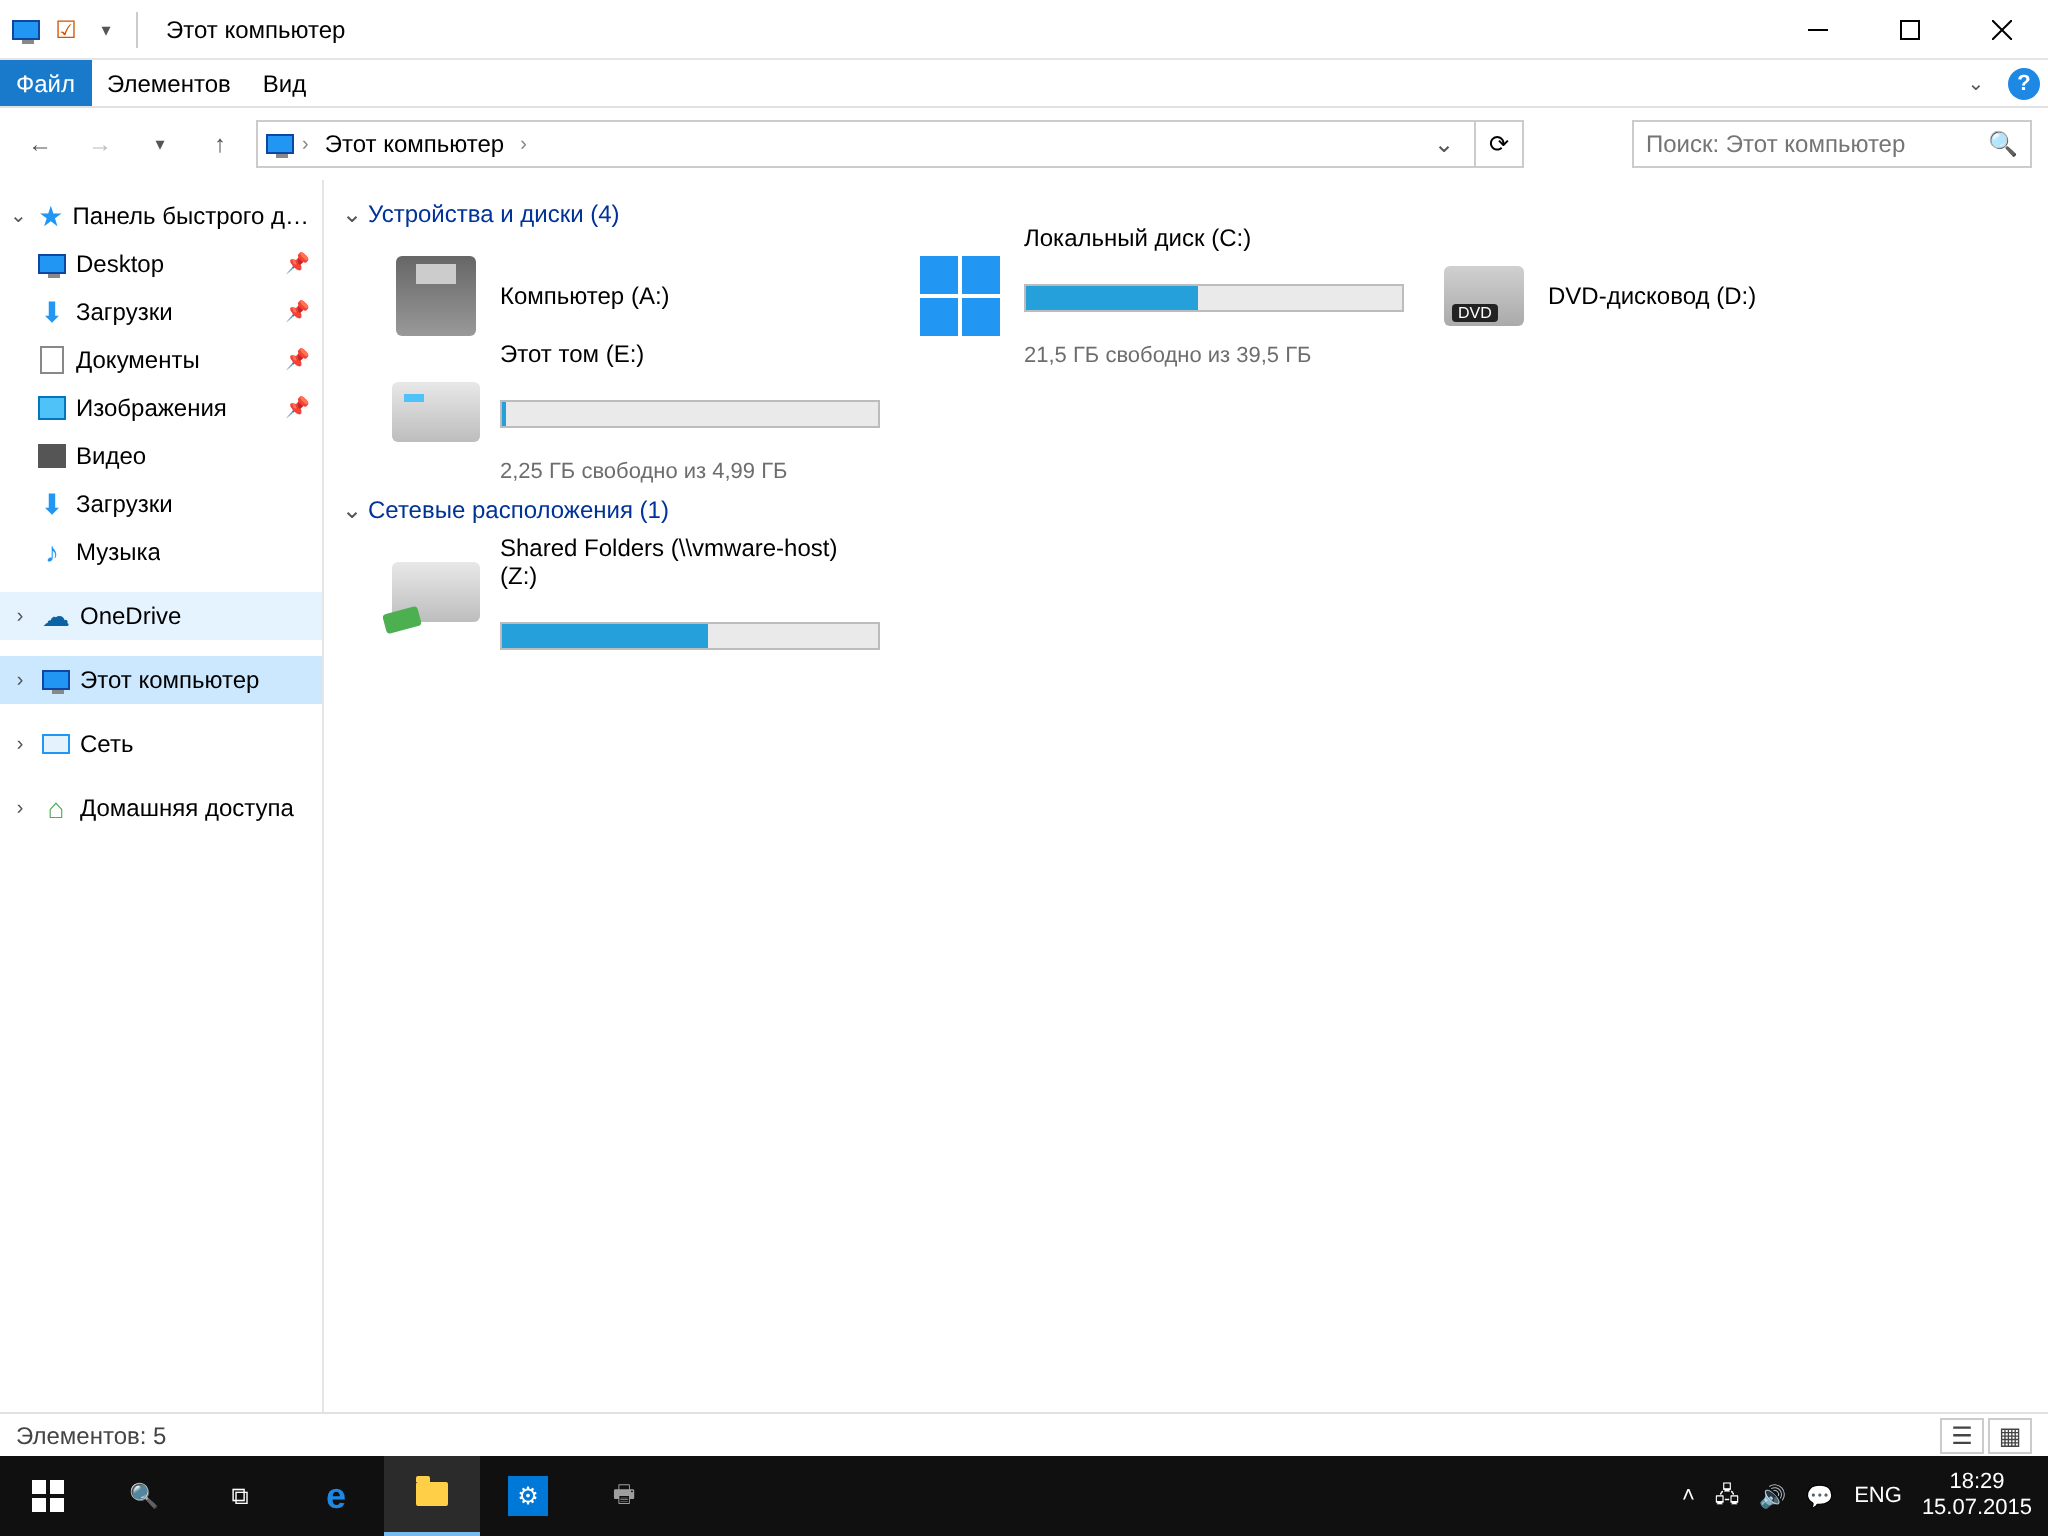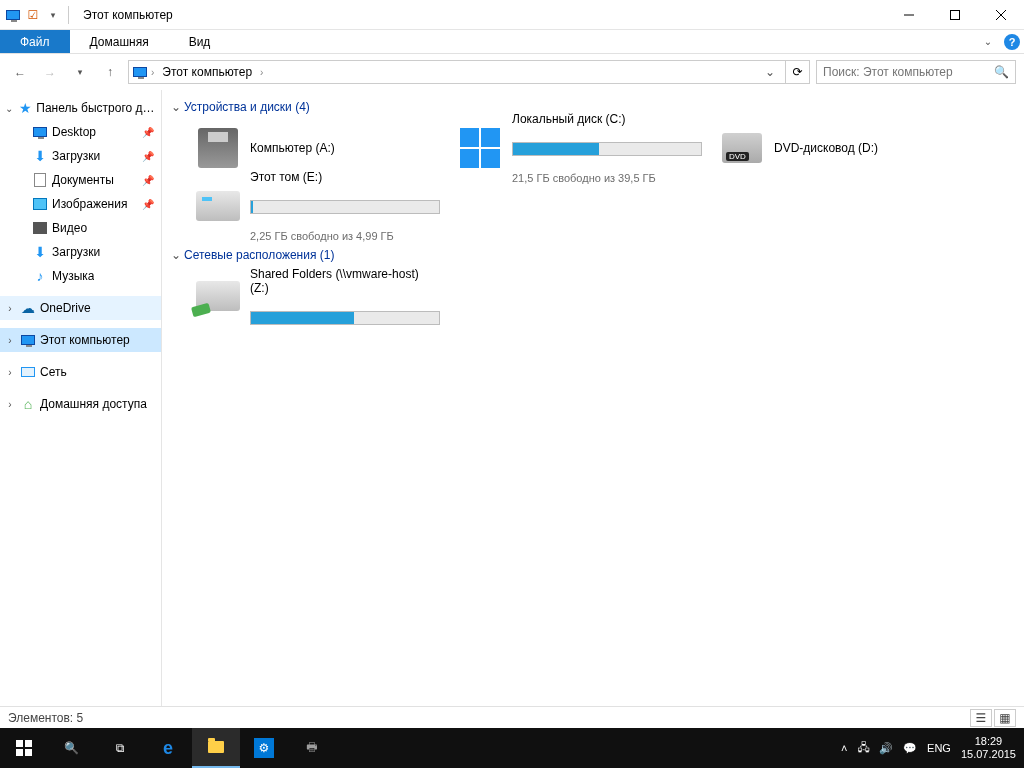--- a/index.html
+++ b/index.html
@@ -10,50 +10,50 @@
 .titlebar .qa { display: flex; align-items: center; gap: 2px; padding: 0 4px; }
 .titlebar .qa-icon { width: 18px; height: 18px; display: flex; align-items: center; justify-content: center; }
 .titlebar .sep { width: 1px; height: 18px; background: #ccc; margin: 0 4px; }
 .titlebar .title { padding-left: 6px; font-size: 12px; }
 .winbtns { margin-left: auto; display: flex; }
 .winbtn { width: 46px; height: 30px; display: flex; align-items: center; justify-content: center; }
 .winbtn svg { width: 10px; height: 10px; }
 
 
 .ribbon { height: 24px; display: flex; align-items: stretch; border-bottom: 1px solid #e1e1e1; }
-.ribbon .tab { padding: 0 20px; display: flex; align-items: center; font-size: 12px; }
+.ribbon .tab { padding: 0 8px; display: flex; align-items: center; font-size: 12px; }
 .ribbon .tab.file { background: #1979ca; color: #fff; }
 .ribbon .spacer { flex: 1; }
 .ribbon .chev, .ribbon .help { width: 24px; display: flex; align-items: center; justify-content: center; }
 .help-circle { width: 16px; height: 16px; border-radius: 50%; background: #1e88e5; color: #fff; font-size: 11px; text-align: center; line-height: 16px; font-weight: bold; }
 
 
 .navrow { height: 36px; display: flex; align-items: center; padding: 4px 8px; gap: 6px; }
 .navbtn { width: 24px; height: 24px; display: flex; align-items: center; justify-content: center; color: #555; }
 .navbtn.disabled { color: #bbb; }
 .addr { flex: 1; height: 24px; border: 1px solid #ccc; display: flex; align-items: center; padding: 0 4px; gap: 4px; }
 .addr .crumb { padding: 0 4px; }
 .addr .chev-sep { color: #888; font-size: 10px; }
 .addr .dd { margin-left: auto; padding: 0 6px; color: #555; }
 .refresh { width: 24px; height: 24px; border: 1px solid #ccc; border-left: none; display: flex; align-items: center; justify-content: center; margin-left: -6px; }
-.search { width: 200px; height: 24px; border: 1px solid #ccc; display: flex; align-items: center; padding: 0 6px; color: #888; }
+.search { width: 200px; height: 24px; border: 1px solid #ccc; display: flex; align-items: center; padding: 0 6px; color: #888; margin-left: 48px; }
 .search input { border: none; outline: none; flex: 1; font-size: 12px; color: #555; }
 .search .sicon { color: #888; }
 
 
 .main { display: flex; height: calc(100% - 30px - 24px - 36px - 22px - 40px); }
 
 
 .sidebar { width: 162px; border-right: 1px solid #e5e5e5; padding: 6px 0; overflow: hidden; }
 .side-item { height: 24px; display: flex; align-items: center; padding-left: 4px; gap: 4px; white-space: nowrap; }
 .side-item .exp { width: 12px; color: #555; font-size: 10px; text-align: center; }
 .side-item .ic { width: 16px; height: 16px; display: flex; align-items: center; justify-content: center; }
 .side-item .lbl { font-size: 12px; overflow: hidden; text-overflow: ellipsis; }
 .side-item .pin { margin-left: auto; margin-right: 6px; color: #999; font-size: 10px; }
-.side-item.indent1 { padding-left: 32px; }
+.side-item.indent1 { padding-left: 18px; }
 .side-item.selected { background: #cce8ff; }
 .side-item.hover { background: #e5f3ff; }
 .side-group-gap { height: 8px; }
 
 
 .content { flex: 1; padding: 6px 0 0 6px; overflow: auto; }
 .group-header { display: flex; align-items: center; color: #003399; font-size: 12px; padding: 4px 0; }
 .group-header .chev { width: 16px; text-align: center; color: #555; }
 .items-grid { display: flex; flex-wrap: wrap; gap: 2px 12px; padding: 2px 0 10px 24px; }
 .drive { width: 250px; height: 56px; display: flex; align-items: center; gap: 8px; padding: 2px; }
@@ -131,21 +131,21 @@
         <svg viewBox="0 0 10 10">
           <line x1="0" y1="0" x2="10" y2="10" stroke="#000"></line>
           <line x1="10" y1="0" x2="0" y2="10" stroke="#000"></line>
         </svg>
       </div>
   </div>
 </div>
 
 <div class="ribbon">
   <div class="tab file">Файл</div>
-  <div class="tab">Домашняя</div>
+  <div class="tab">Элементов</div>
   <div class="tab">Вид</div>
   <div class="spacer"></div>
   <div class="chev" style="color:#555;font-size:10px">⌄</div>
   <div class="help">
       <div class="help-circle">?</div>
     </div>
 </div>
 
 <div class="navrow">
   <div class="navbtn">←</div>

